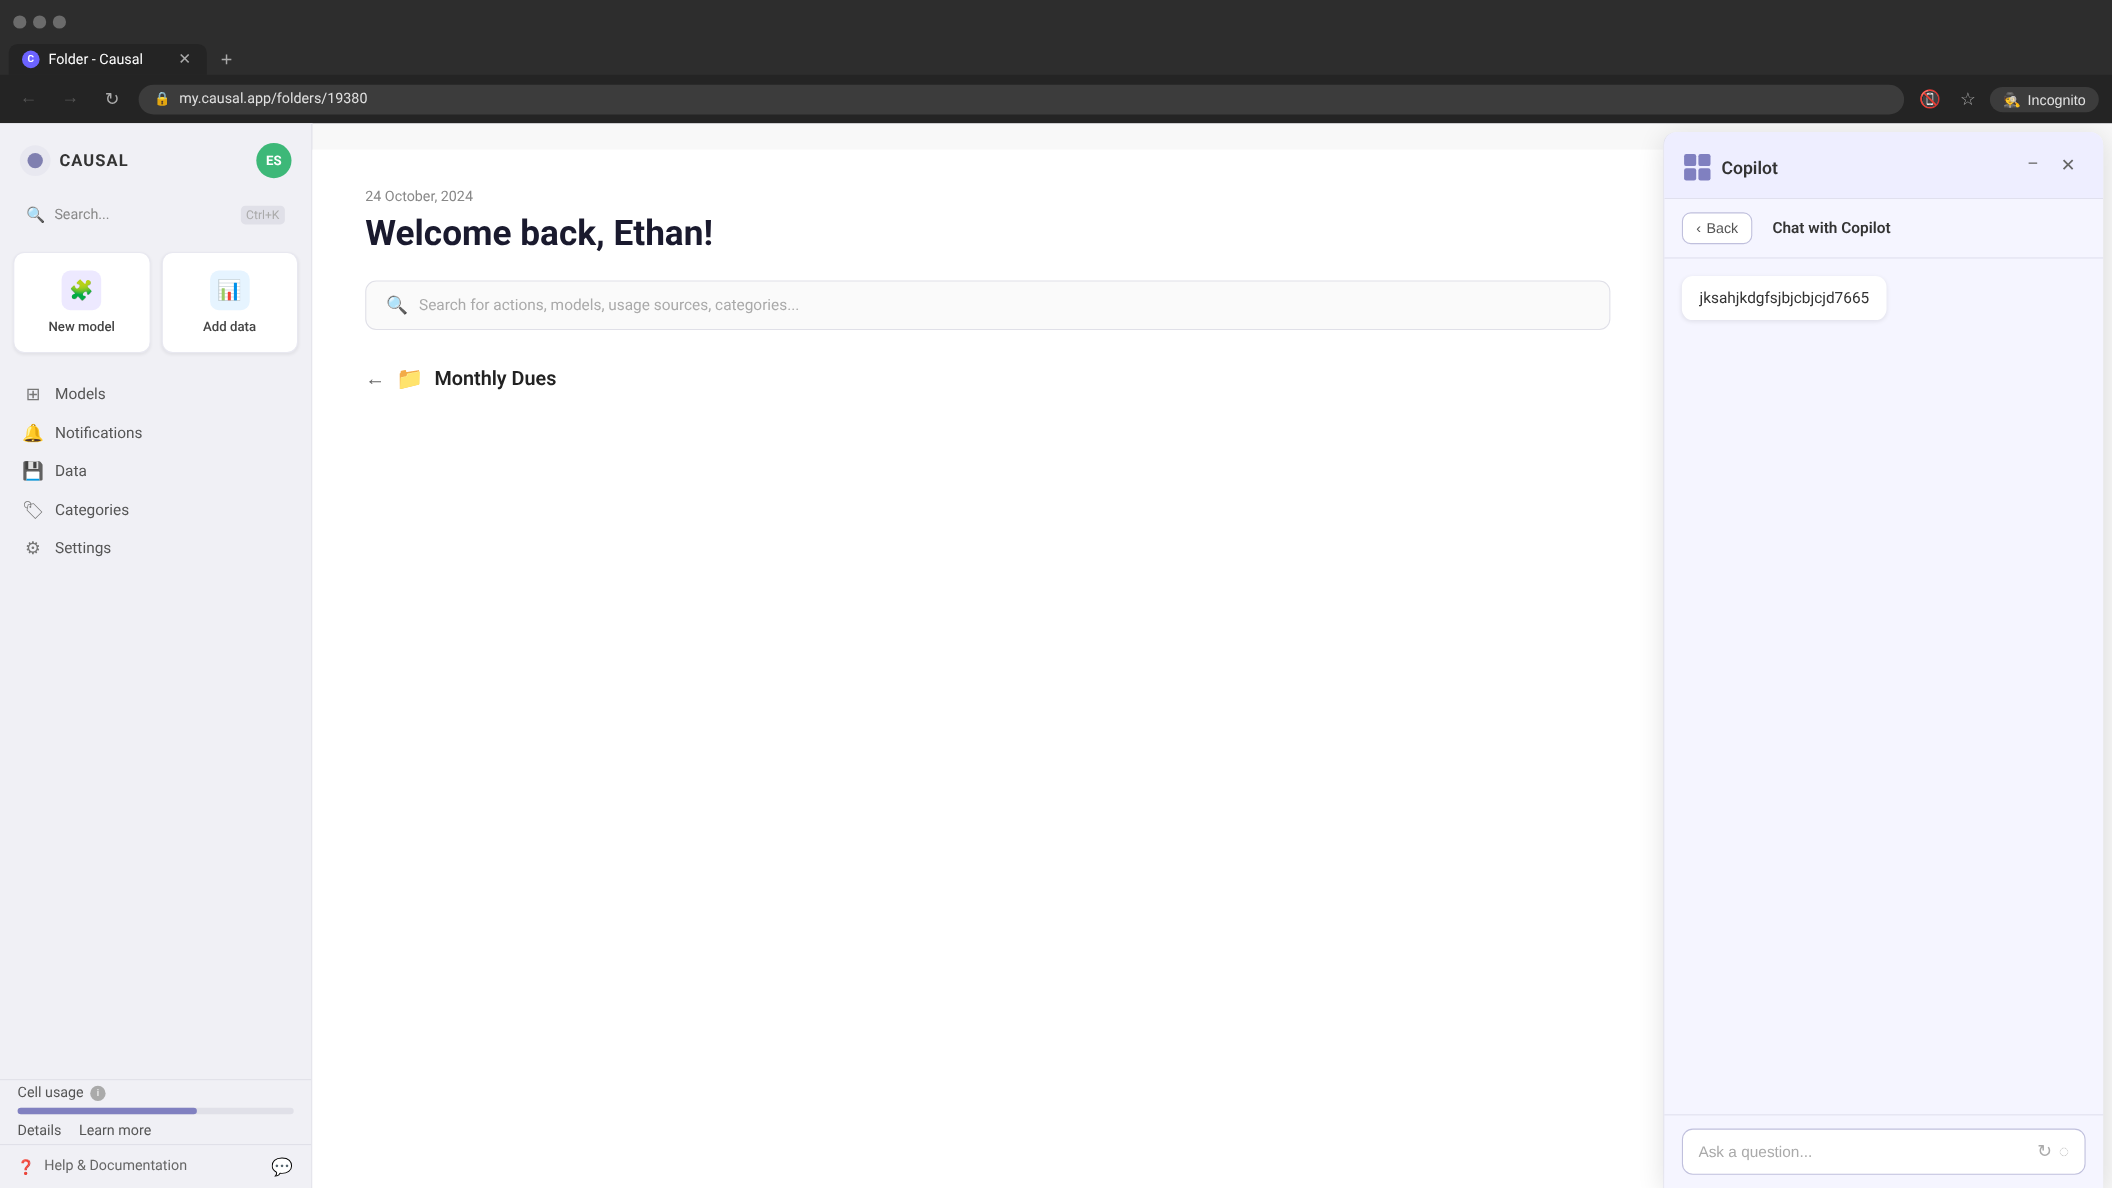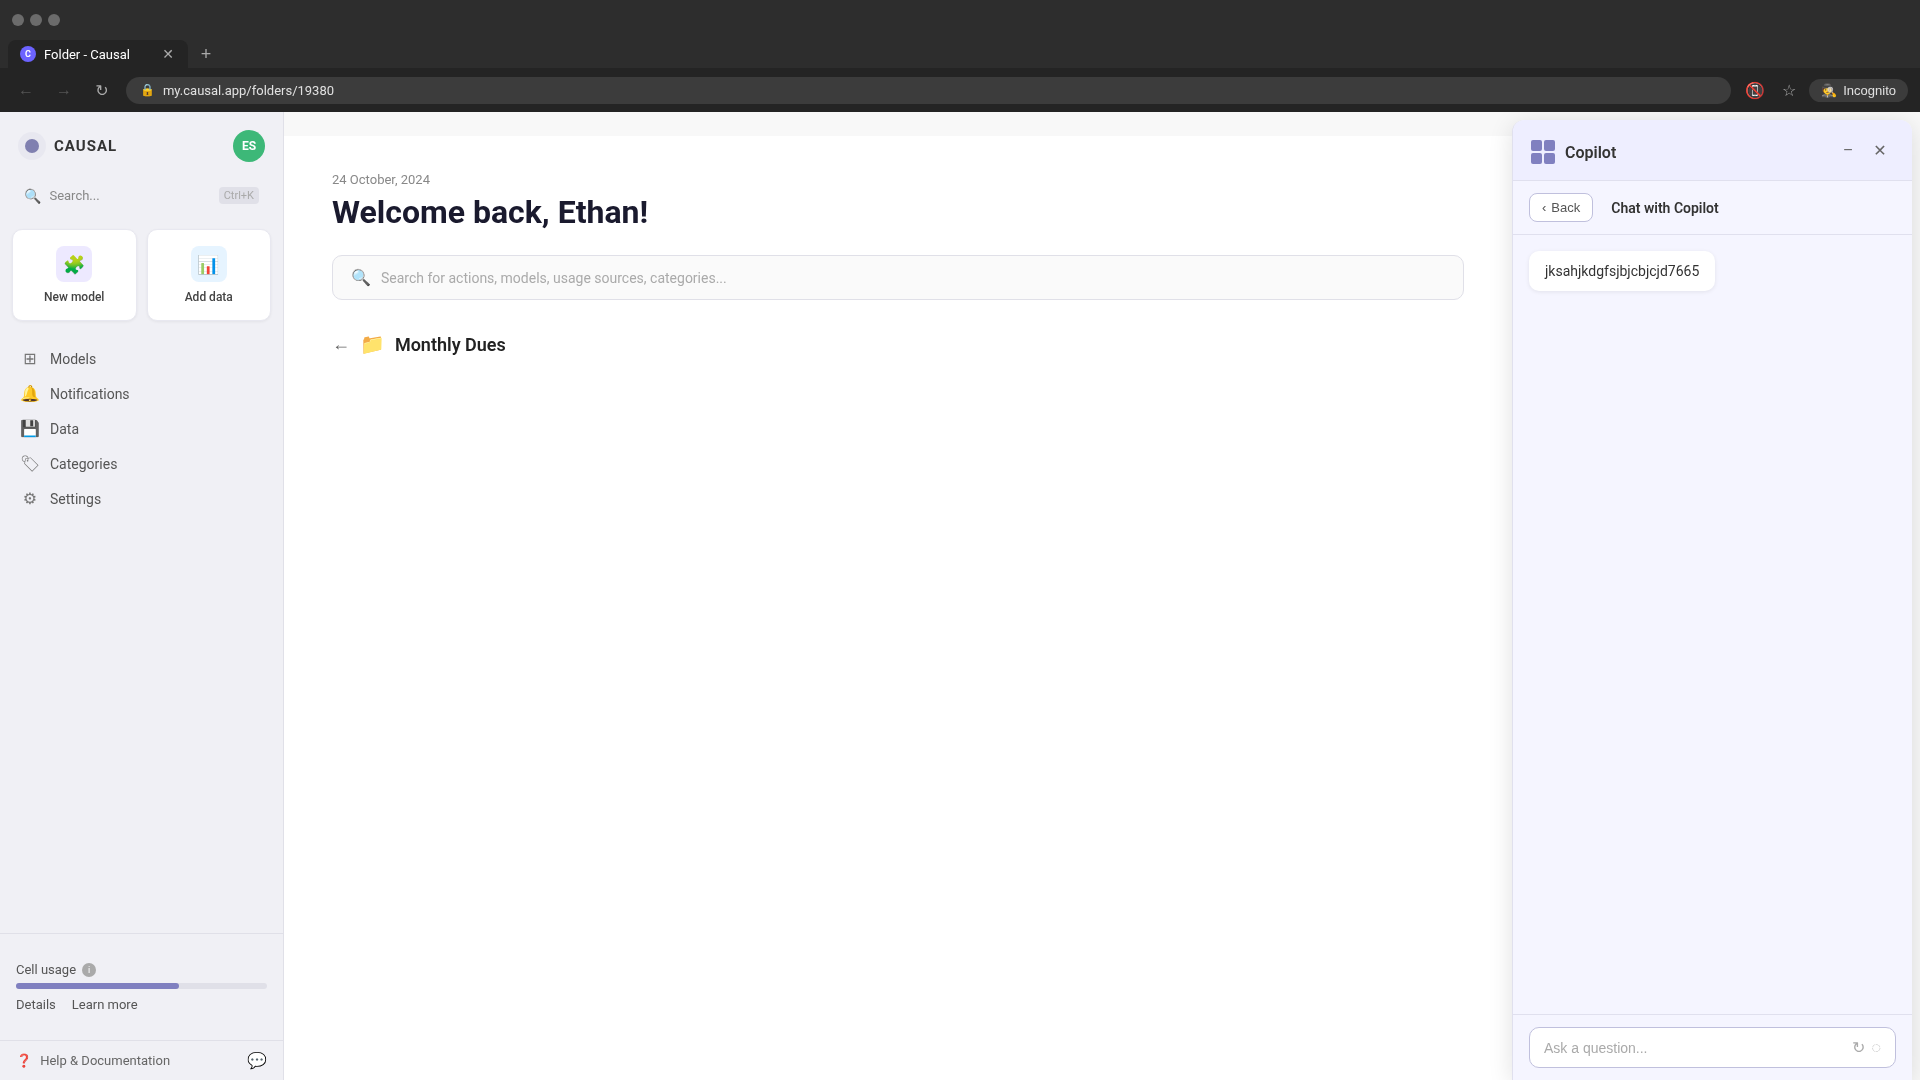--- a/index.html
+++ b/index.html
@@ -264,21 +264,21 @@
       gap: 10px;
       padding: 8px 12px;
       border-radius: 8px;
       cursor: pointer;
       color: #555;
       font-size: 14px;
     }
     .nav-icon { font-size: 16px; color: #777; width: 20px; text-align: center; }
 
     .sidebar-footer {
-      padding: 28px 16px;
+      padding: 4px 16px;
       border-top: 1px solid #e0e0e8;
     }
     .cell-usage-label {
       display: flex;
       align-items: center;
       gap: 6px;
       font-size: 13px;
       color: #555;
       margin-bottom: 6px;
     }

